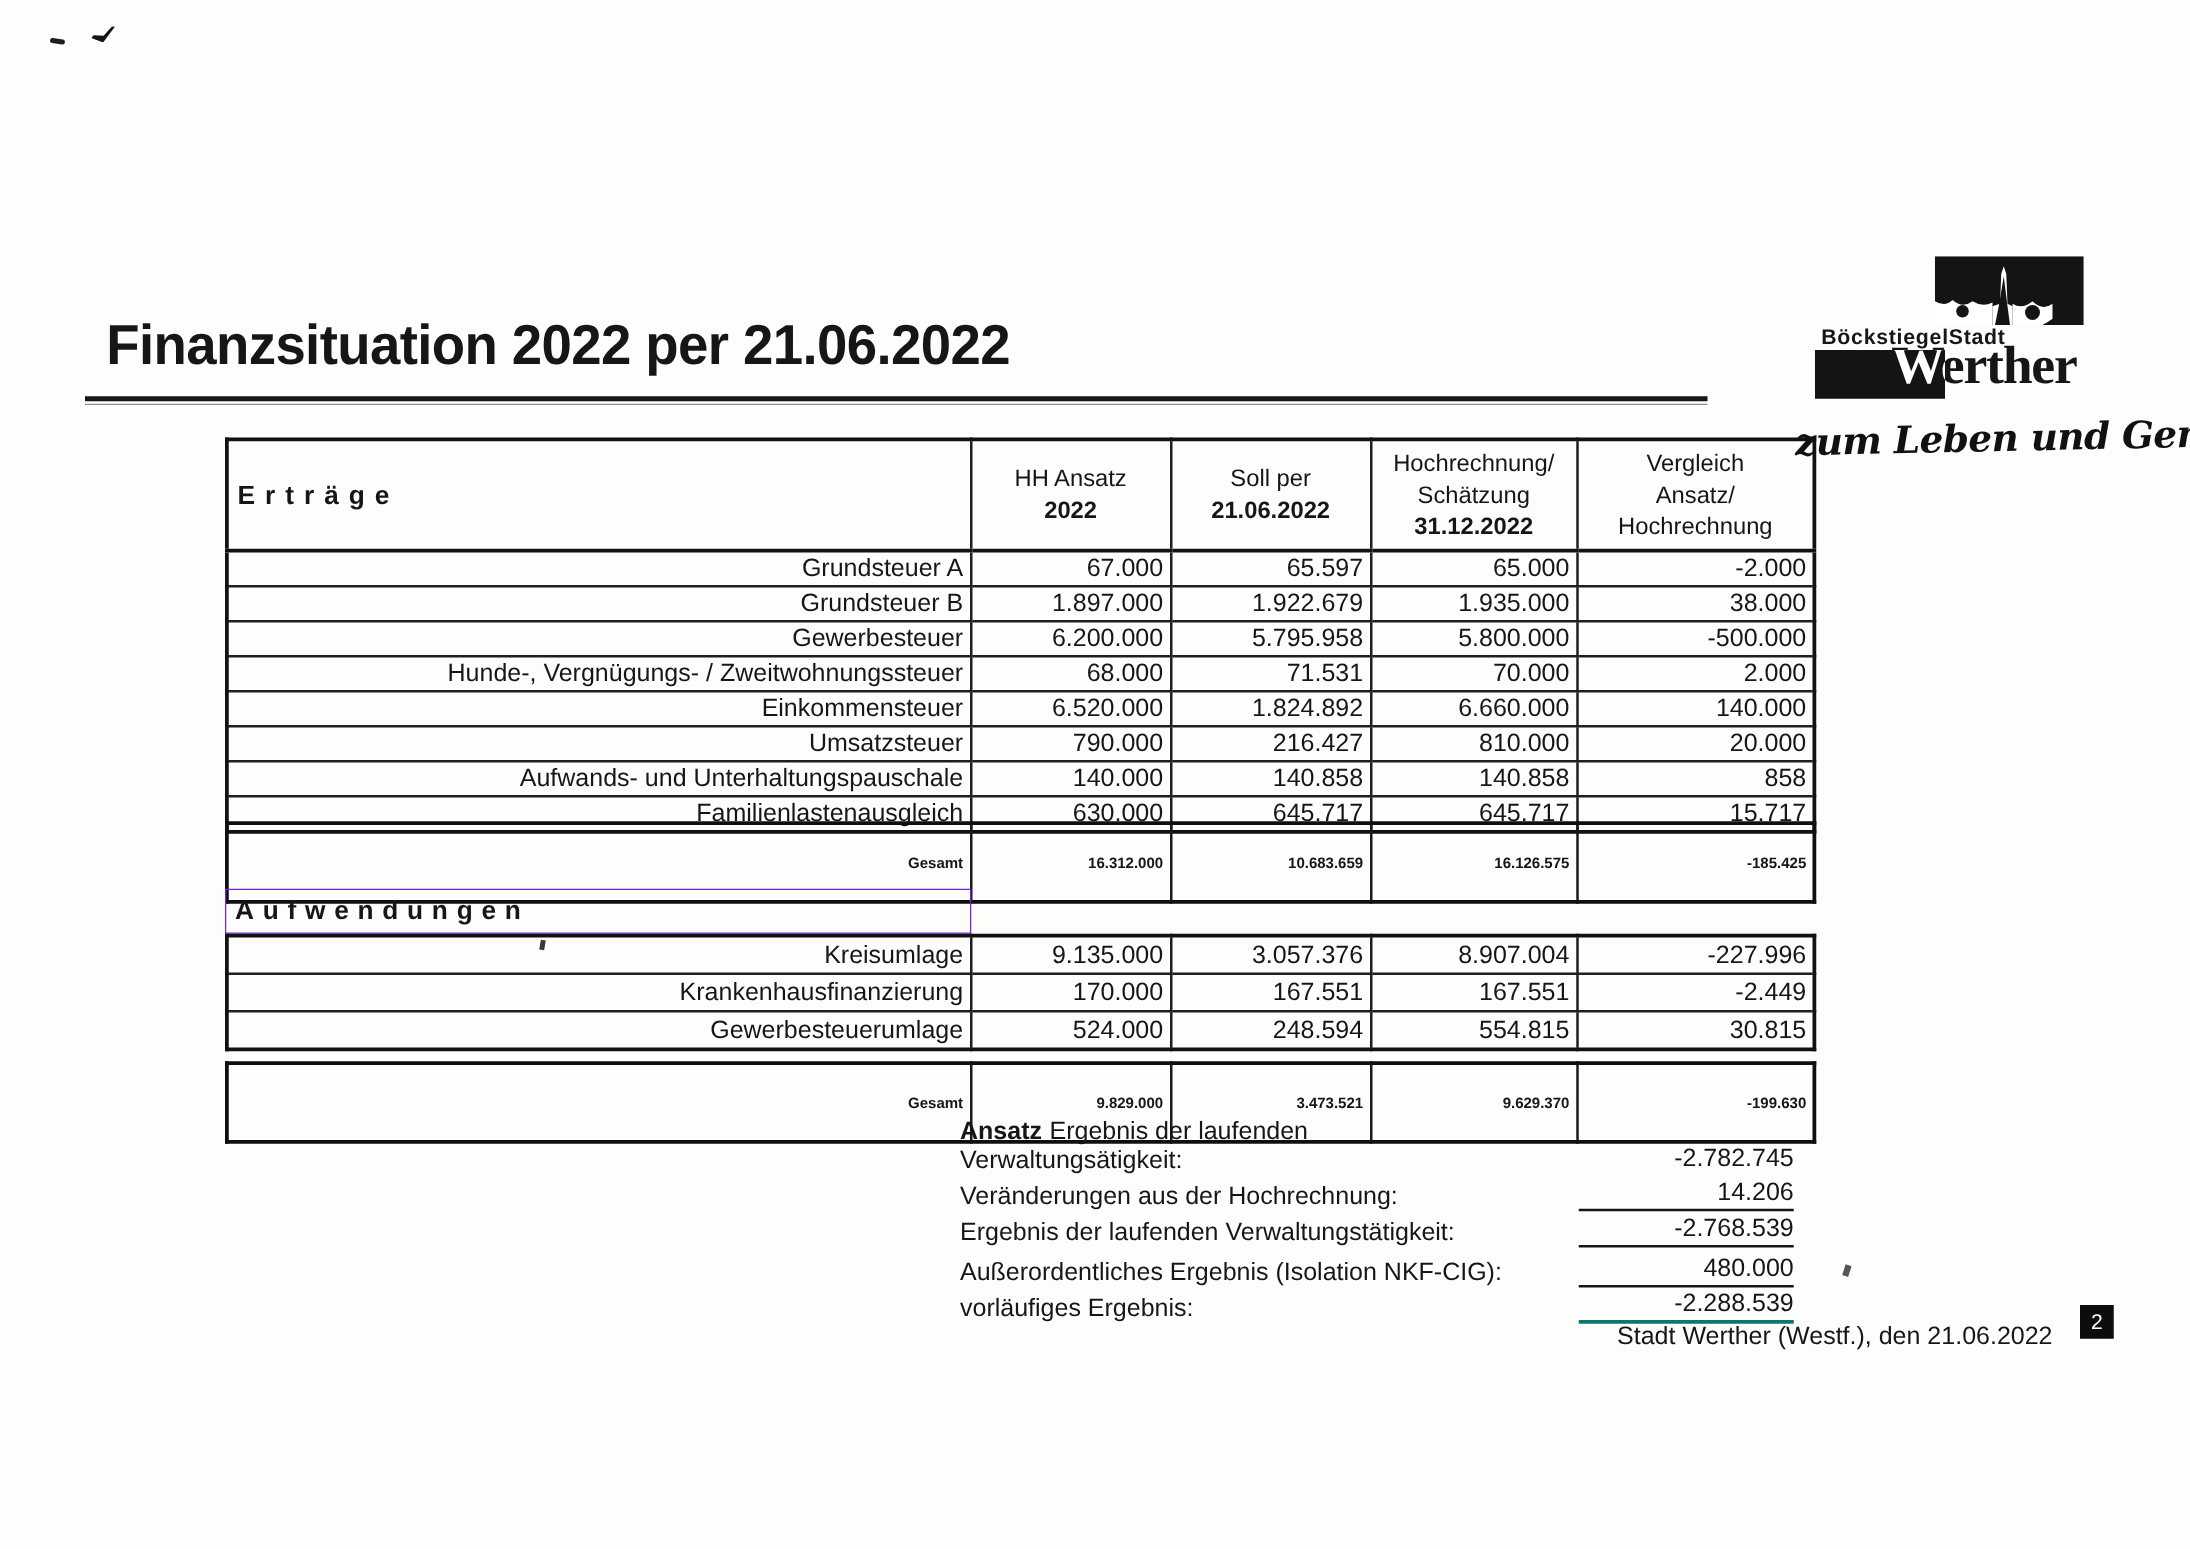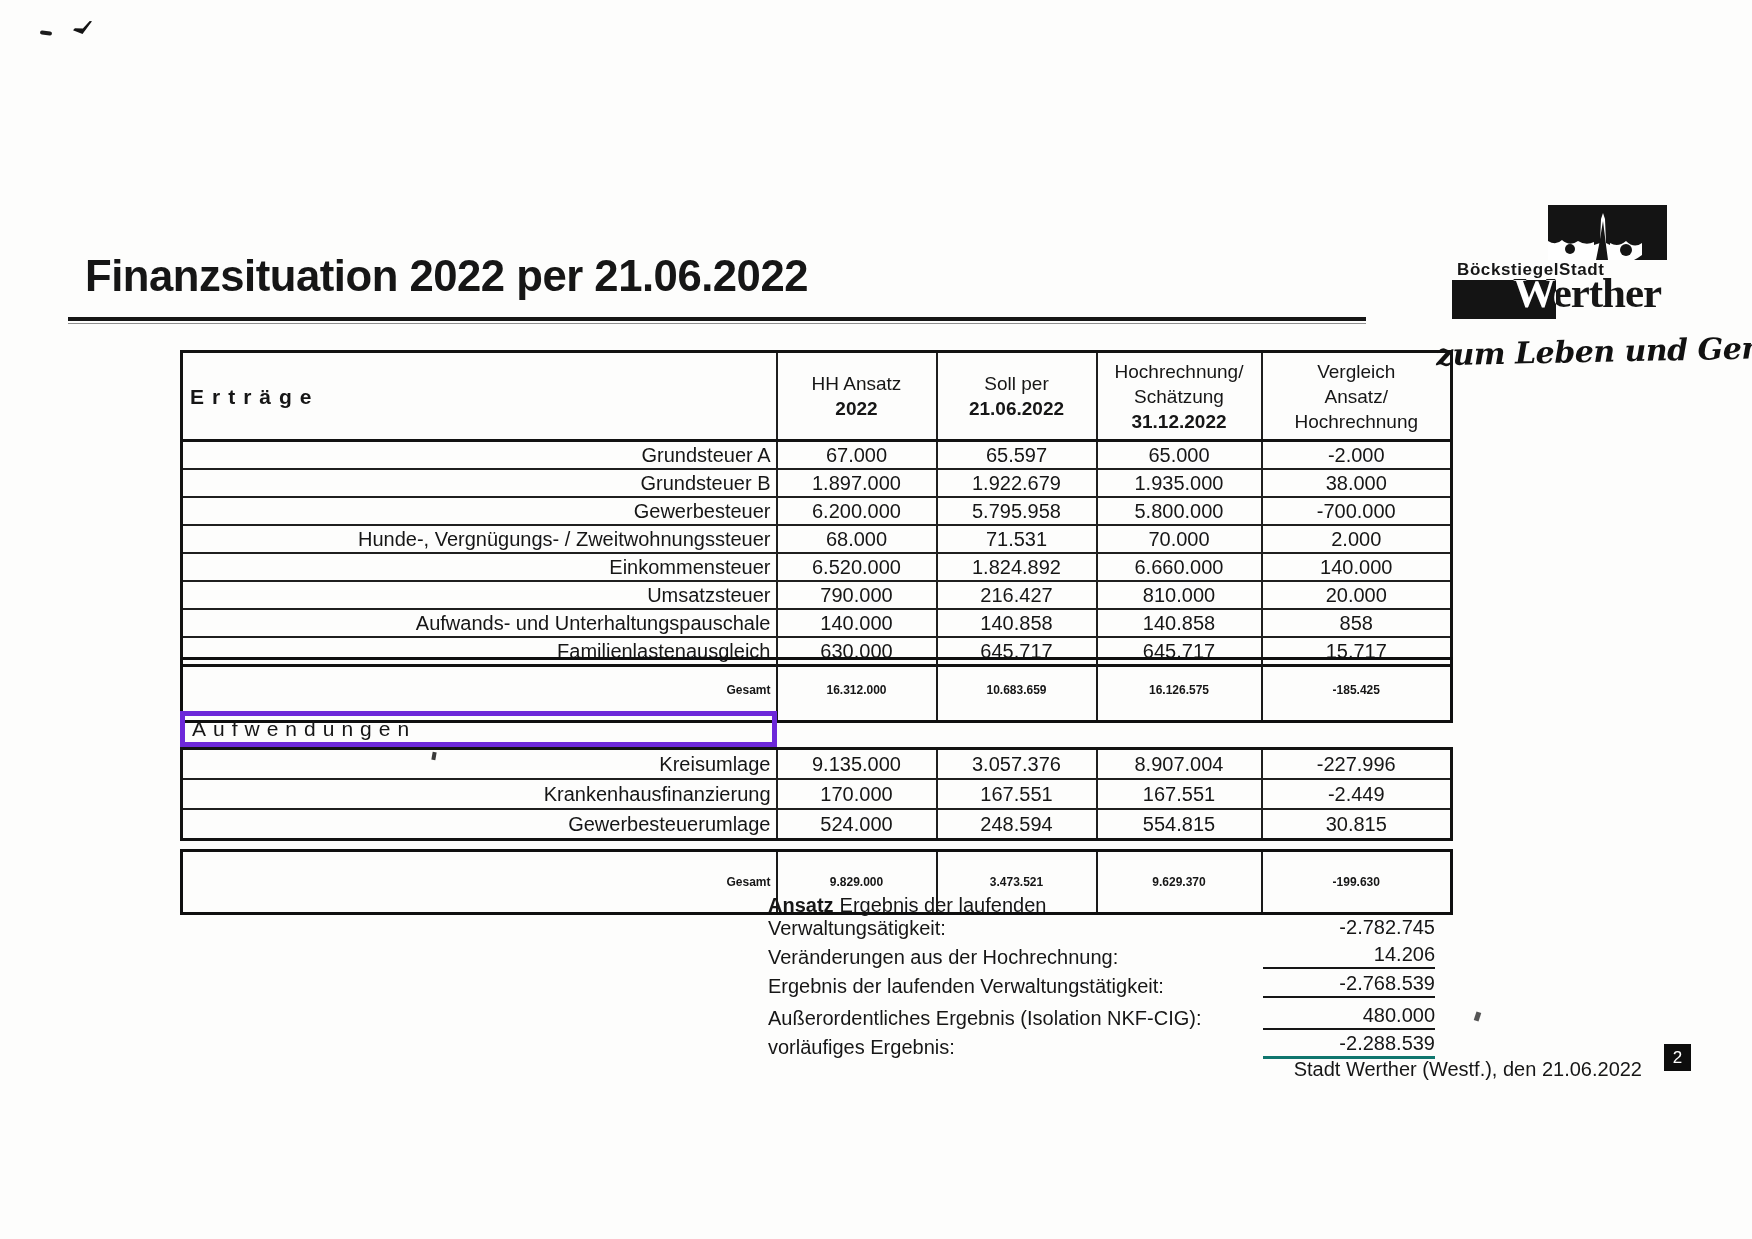--- a/index.html
+++ b/index.html
@@ -37,30 +37,30 @@
   }
   
   table{border-collapse:collapse; table-layout:fixed;}
   .fin-table{position:absolute; left:180px; width:1270px; background:transparent;}
   .fin-table th,.fin-table td{border:2px solid #1f1f1f; padding:0 5px; overflow:hidden; white-space:nowrap;}
   .fin-table{border:3px solid #121212;}
   .t-ertraege{top:350px;}
   .t-ertraege thead th{height:86px; font-size:19px; font-weight:normal; line-height:25px; text-align:center; vertical-align:middle; border-bottom:3px solid #121212;}
   .t-ertraege tbody td{height:26px; font-size:20px;}
   .section-head{text-align:left !important; font-weight:bold !important; font-size:21px !important; letter-spacing:8px; padding-left:7px !important;}
-  .num{text-align:center;}
+  .num{text-align:right;}
   .lbl{text-align:right;}
   .hdr-bold{font-weight:bold;}
   .gesamt-table{position:absolute; left:180px; width:1270px; border:3px solid #0f0f0f;}
   .gesamt-table td{border:2px solid #1a1a1a; height:28px; font-size:12px; font-weight:bold; padding:16px 5px; white-space:nowrap;}
   .g1{top:657px;}
   .aufw-box{
     position:absolute; left:180px; top:711px; width:597px; height:36px; box-sizing:border-box;
-    border:5px solid #6d28d9; display:flex; align-items:center; padding-left:7px;
-    font-size:21px; font-weight:normal; letter-spacing:7px;
+    border:1px solid #6d28d9; display:flex; align-items:center; padding-left:7px;
+    font-size:21px; font-weight:bold; letter-spacing:7px;
   }
   .t-aufwendungen{top:747px;}
   .t-aufwendungen td{height:28px; font-size:20px;}
   .g2{top:849px;}
   
   .summary{position:absolute; left:768px; top:911px; width:667px; font-size:20px;}
   .sum-line{display:flex; justify-content:space-between; align-items:flex-end; height:29px;gap:43px;}
   .sum-line .val{display:inline-block; width:172px; text-align:right; padding-bottom:1px;}
   .sum-line.u .val{border-bottom:2.5px solid #161616;}
   .sum-line.uu .val{border-bottom:3px solid #0f766e;}
@@ -145,21 +145,21 @@
         <td class="num">1.897.000</td>
         <td class="num">1.922.679</td>
         <td class="num">1.935.000</td>
         <td class="num">38.000</td>
       </tr>
       <tr>
         <td class="lbl">Gewerbesteuer</td>
         <td class="num">6.200.000</td>
         <td class="num">5.795.958</td>
         <td class="num">5.800.000</td>
-        <td class="num">-700.000</td>
+        <td class="num">-500.000</td>
       </tr>
       <tr>
         <td class="lbl">Hunde-,  Vergnügungs- / Zweitwohnungssteuer</td>
         <td class="num">68.000</td>
         <td class="num">71.531</td>
         <td class="num">70.000</td>
         <td class="num">2.000</td>
       </tr>
       <tr>
         <td class="lbl">Einkommensteuer</td>

